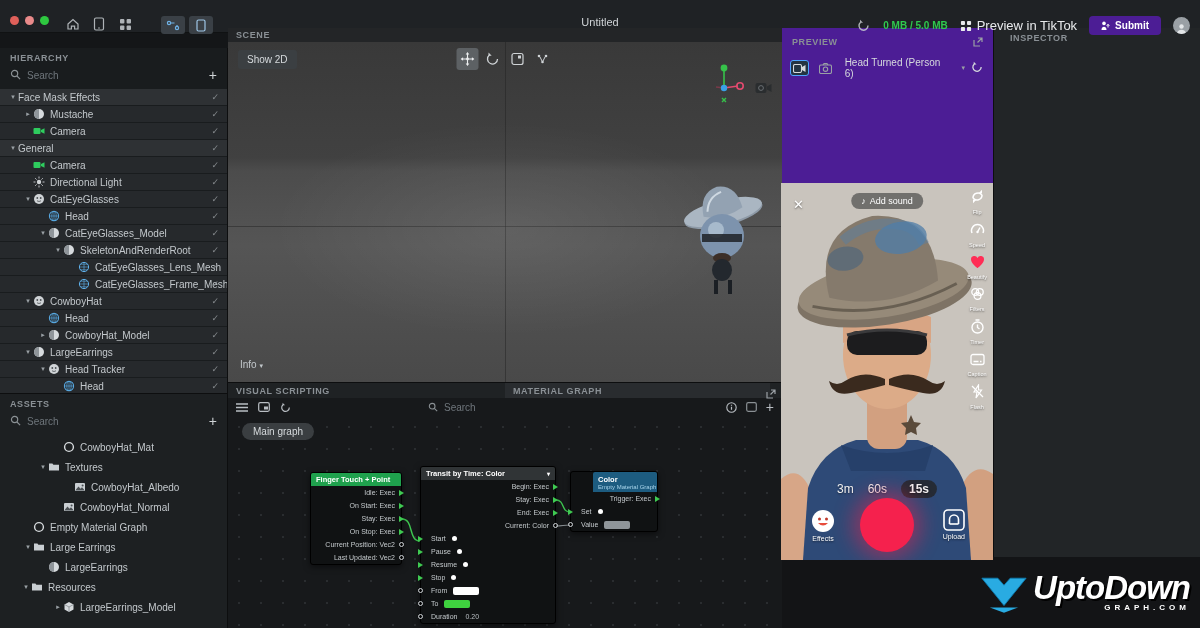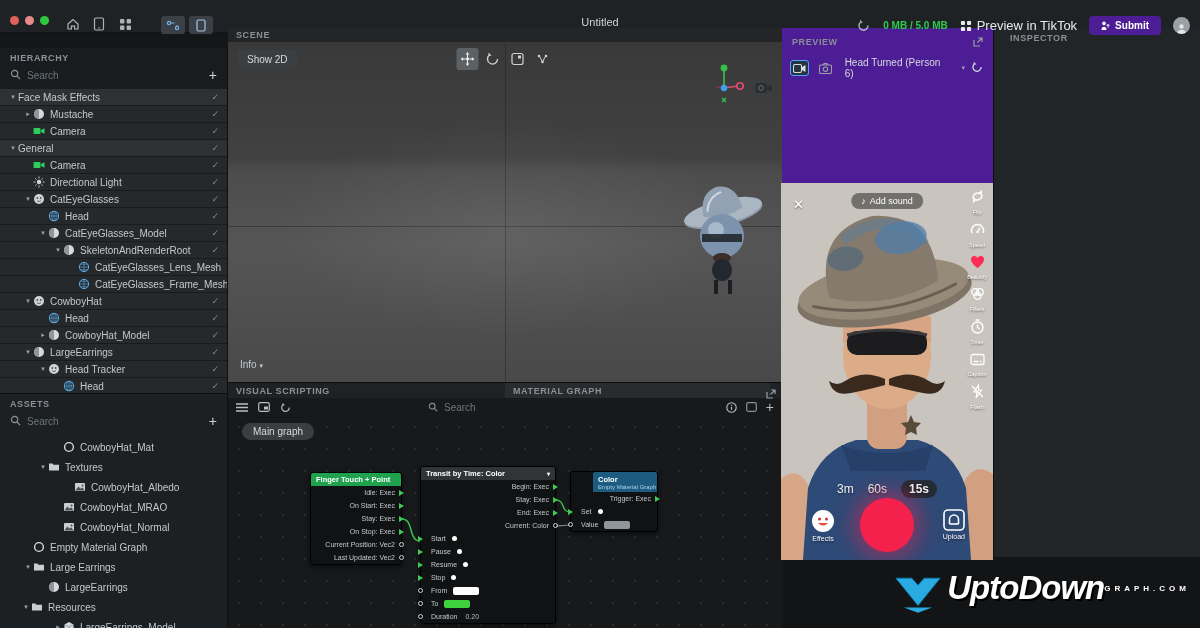--- a/index.html
+++ b/index.html
@@ -113,21 +113,21 @@
   .t-opt { font-size:12px; color:#f0f0f0; text-shadow:0 1px 2px rgba(0,0,0,.45);}
   .t-opt.pill { background:rgba(35,35,35,.78); padding:2px 8px; border-radius:9px; font-weight:bold;}
   #record-btn { position:absolute; left:50%; top:315px; transform:translateX(-50%); width:54px; height:54px; border-radius:50%;
     border:none; box-shadow:0 0 20px 7px rgba(245,33,77,.45); z-index:9;}
   #effects-btn { position:absolute; left:30px; top:326px; display:flex; flex-direction:column; align-items:center; gap:2px; z-index:9;}
   #upload-btn { position:absolute; right:28px; top:326px; display:flex; flex-direction:column; align-items:center; gap:2px; z-index:9;}
   .under-label { font-size:7px; color:#fff; text-shadow:0 1px 2px rgba(0,0,0,.6);}
 
   
   #watermark { position:absolute; right:10px; bottom:12px; display:flex; align-items:flex-start; gap:6px; z-index:8;}
-  #wm-text { display:flex; flex-direction:row; align-items:center; line-height:.85;}
+  #wm-text { display:flex; flex-direction:column; align-items:flex-end; line-height:.85;}
   #wm-name { font-size:33px; font-weight:bold; font-style:italic; color:#fff; letter-spacing:-1px; text-shadow:2px 2px 0 #000;}
   #wm-sub { font-size:8px; font-weight:bold; letter-spacing:4px; color:#fff; margin-top:3px;}
 </style>
 </head>
 <body>
 
 <div id="stage">
 
   <div id="topbar" class="abs">
     <span style="display:flex;align-items:center;">
@@ -463,31 +463,20 @@
         <div class="trow arow" style="background: transparent; height: 20px; margin-bottom: 0px; padding-left: 64px;">
           <span class="chev"></span>
           <span class="ticon">
             <svg width="12" height="12" viewBox="0 0 12 12">
               <rect x="1" y="2" width="10" height="8" rx="1" fill="#c9ced2"></rect>
               <path d="M2 8.6l2.5-3 2 2.2L8 6.2l2 2.4v1H2z" fill="#4b5054"></path>
               <circle cx="8.6" cy="4.4" r="1" fill="#4b5054"></circle>
             </svg>
           </span>
           <span>CowboyHat_Albedo</span>
-        </div>
-        <div class="trow arow" style="background: transparent; height: 20px; margin-bottom: 0px; padding-left: 53px;">
-          <span class="chev"></span>
-          <span class="ticon">
-            <svg width="12" height="12" viewBox="0 0 12 12">
-              <rect x="1" y="2" width="10" height="8" rx="1" fill="#c9ced2"></rect>
-              <path d="M2 8.6l2.5-3 2 2.2L8 6.2l2 2.4v1H2z" fill="#4b5054"></path>
-              <circle cx="8.6" cy="4.4" r="1" fill="#4b5054"></circle>
-            </svg>
-          </span>
-          <span>CowboyHat_MRAO</span>
         </div>
         <div class="trow arow" style="background: transparent; height: 20px; margin-bottom: 0px; padding-left: 53px;">
           <span class="chev"></span>
           <span class="ticon">
             <svg width="12" height="12" viewBox="0 0 12 12">
               <rect x="1" y="2" width="10" height="8" rx="1" fill="#c9ced2"></rect>
               <path d="M2 8.6l2.5-3 2 2.2L8 6.2l2 2.4v1H2z" fill="#4b5054"></path>
               <circle cx="8.6" cy="4.4" r="1" fill="#4b5054"></circle>
             </svg>
           </span>

